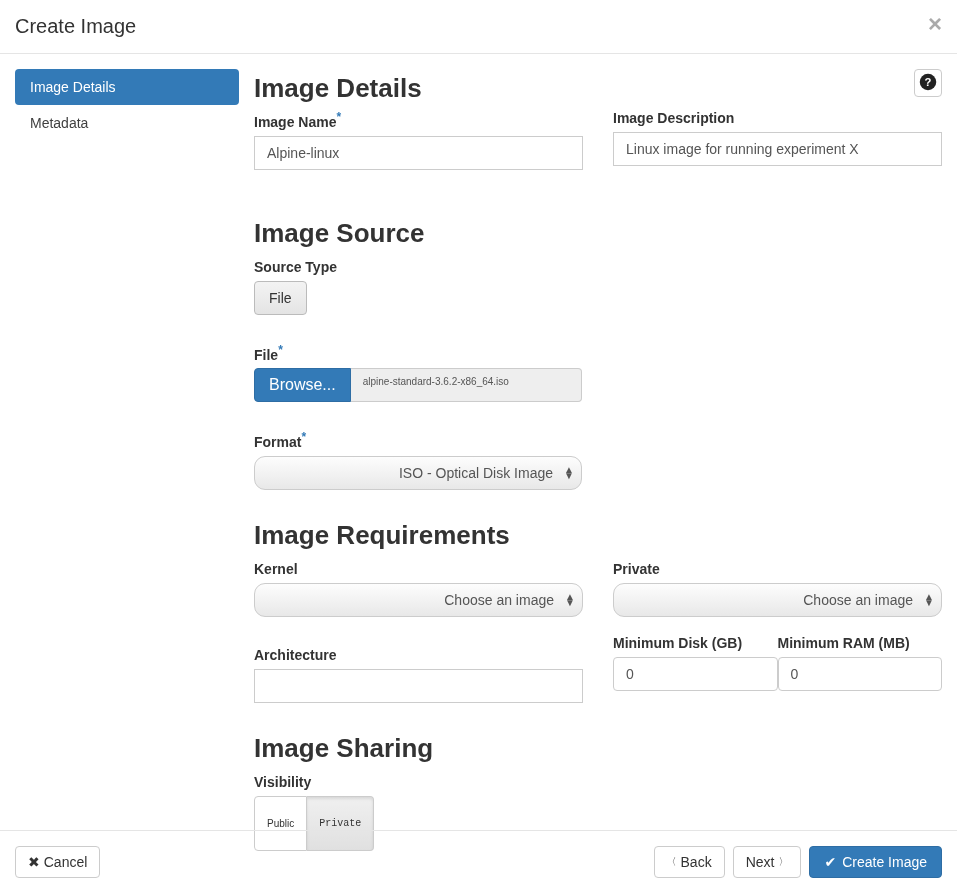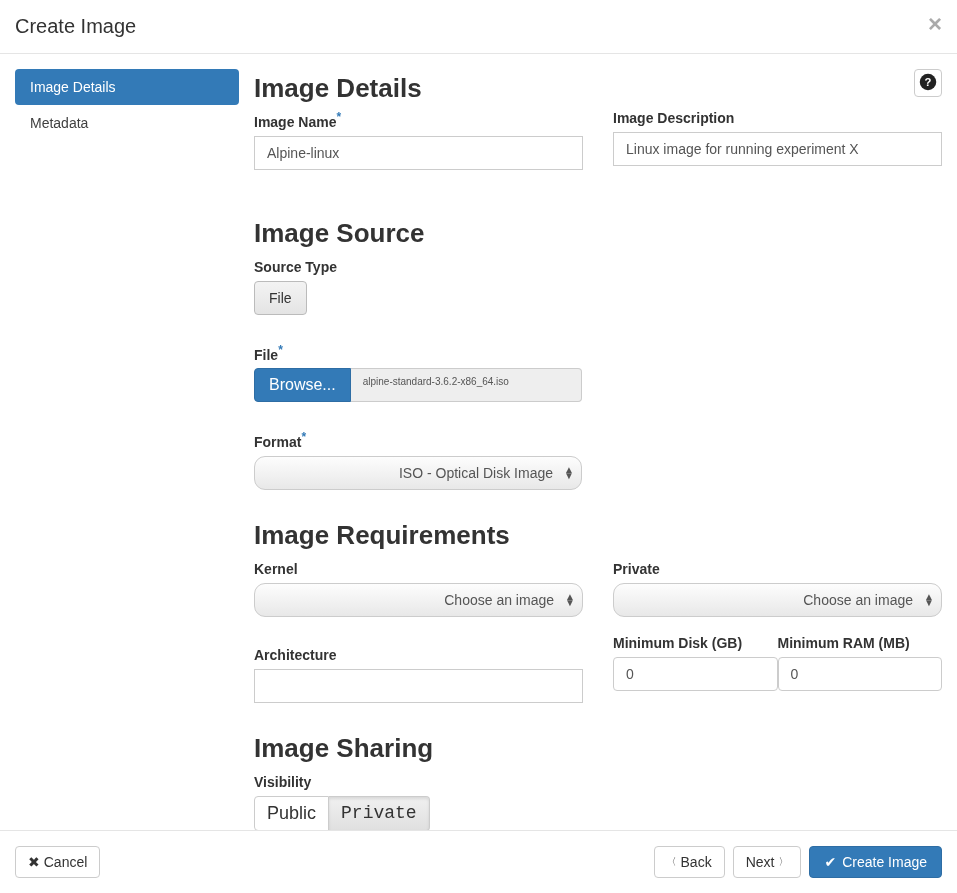--- a/index.html
+++ b/index.html
@@ -142,22 +142,22 @@
   right: 8px;
   top: 50%;
   transform: translateY(-50%);
   pointer-events: none;
   font-size: 10px;
   line-height: 6px;
   color: #555;
 }
 .btn-group { display: inline-flex; }
 .btn {
-  padding: 6px 12px;
-  font-size: 18px;
+  padding: 21px 12px;
+  font-size: 10px;
   border: 1px solid #ccc;
   background: #fff;
   cursor: pointer;
   color: #333;
 }
 .btn:first-child { border-radius: 4px 0 0 4px; }
 .btn:last-child { border-radius: 0 4px 4px 0; border-left: none; }
 .btn.active {
   background: linear-gradient(#f0f0f0, #e0e0e0);
   box-shadow: inset 0 2px 3px rgba(0,0,0,0.1);

